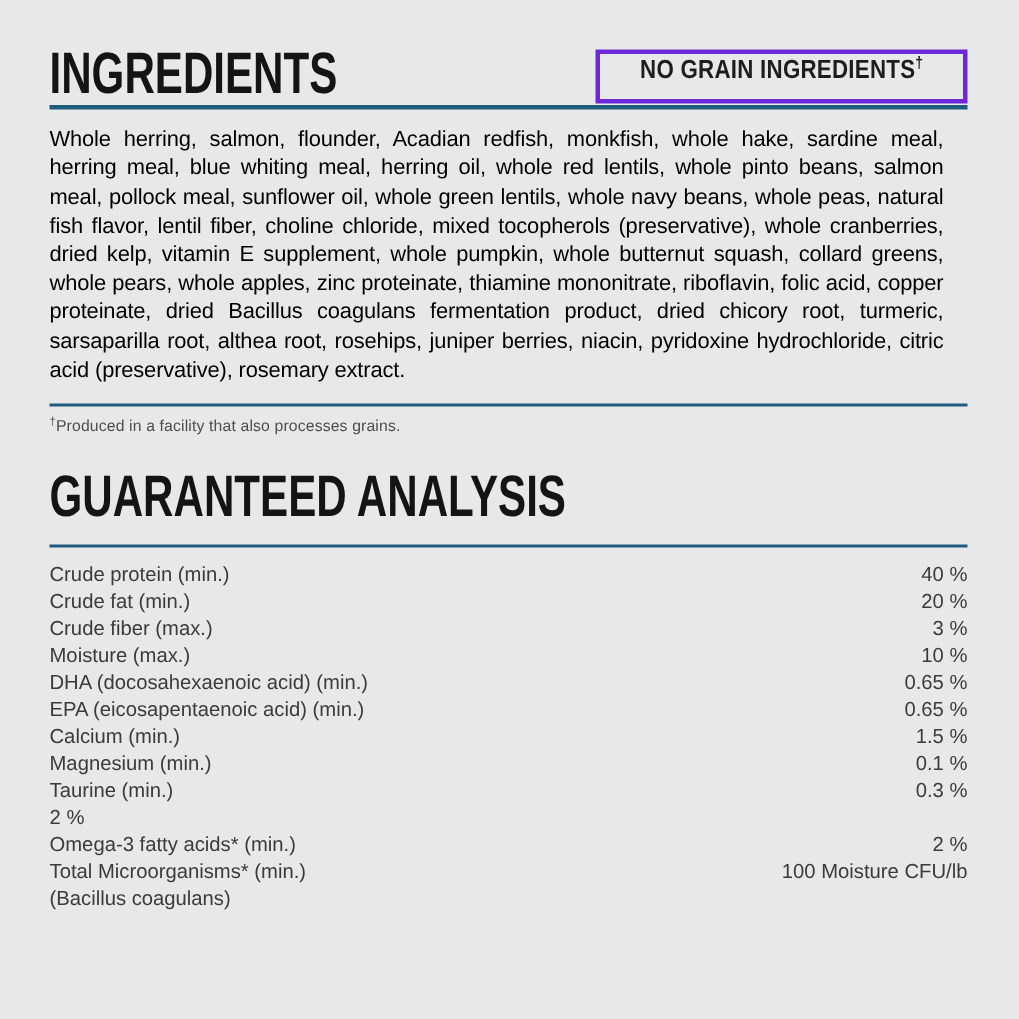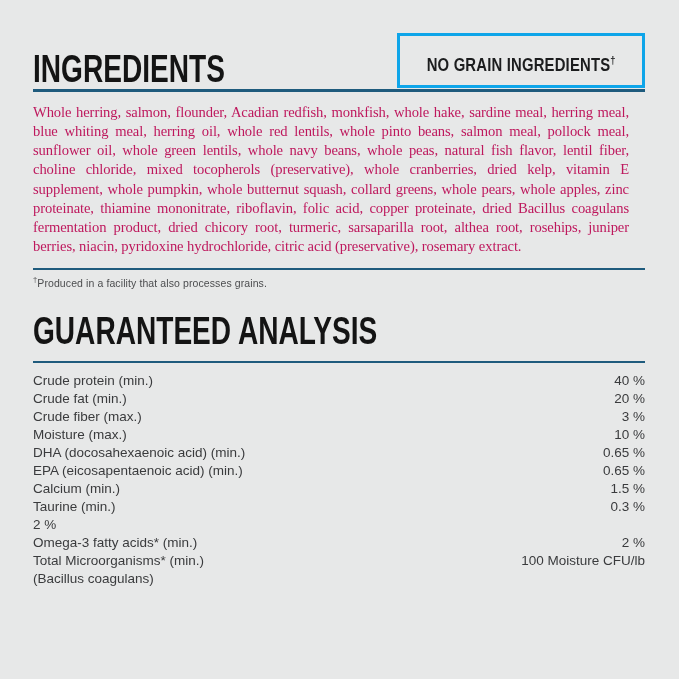--- a/index.html
+++ b/index.html
@@ -29,44 +29,43 @@
     font-size: 39px;
     font-weight: 700;
     line-height: 0.85;
     color: #141414;
     letter-spacing: 0px;
     transform: scaleX(0.72);
     transform-origin: left bottom;
     white-space: nowrap;
   }
   .badge-box {
-    border: 3px solid #0ea5e9;
+    border: 3px solid #6d28d9;
     margin-bottom: -3px;
-    padding: 18px 10px 9px 10px;
+    padding: 0 10px 9px 10px;
     background: transparent;
   }
   .badge-text {
     display: inline-block;
     font-size: 17.5px;
     font-weight: 700;
     color: #1c1d1e;
     white-space: nowrap;
     transform: scaleX(0.85);
     transform-origin: center;
     letter-spacing: 0.2px;
   }
   .badge-text sup { font-size: 11px; }
   .ingredients-body {
     margin: 11px 16px 0 0;
     font-size: 14.6px;
     line-height: 19.2px;
     text-align: justify;
-    color: #be185d;
+    color: #000000;
     letter-spacing: -0.1px;
-    font-family: Liberation Serif, serif;
   }
   .thin-rule {
     height: 0;
     border: none;
     border-top: 2px solid #1f5b7d;
     margin: 12px 0 0 0;
   }
   .footnote {
     margin: 5px 0 0 0;
     font-size: 10.5px;
@@ -142,20 +141,24 @@
     </div>
     <div class="analysis-row">
       <span class="analysis-label">EPA (eicosapentaenoic acid) (min.)</span>
       <span class="analysis-value">0.65 %</span>
     </div>
     <div class="analysis-row">
       <span class="analysis-label">Calcium (min.)</span>
       <span class="analysis-value">1.5 %</span>
     </div>
     <div class="analysis-row">
+      <span class="analysis-label">Magnesium (min.)</span>
+      <span class="analysis-value">0.1 %</span>
+    </div>
+    <div class="analysis-row">
       <span class="analysis-label">Taurine (min.)</span>
       <span class="analysis-value">0.3 %</span>
     </div>
     <div class="analysis-row">
       <span class="analysis-value">2 %</span>
     </div>
     <div class="analysis-row">
       <span class="analysis-label">Omega-3 fatty acids* (min.)</span>
       <span class="analysis-value">2 %</span>
     </div>

